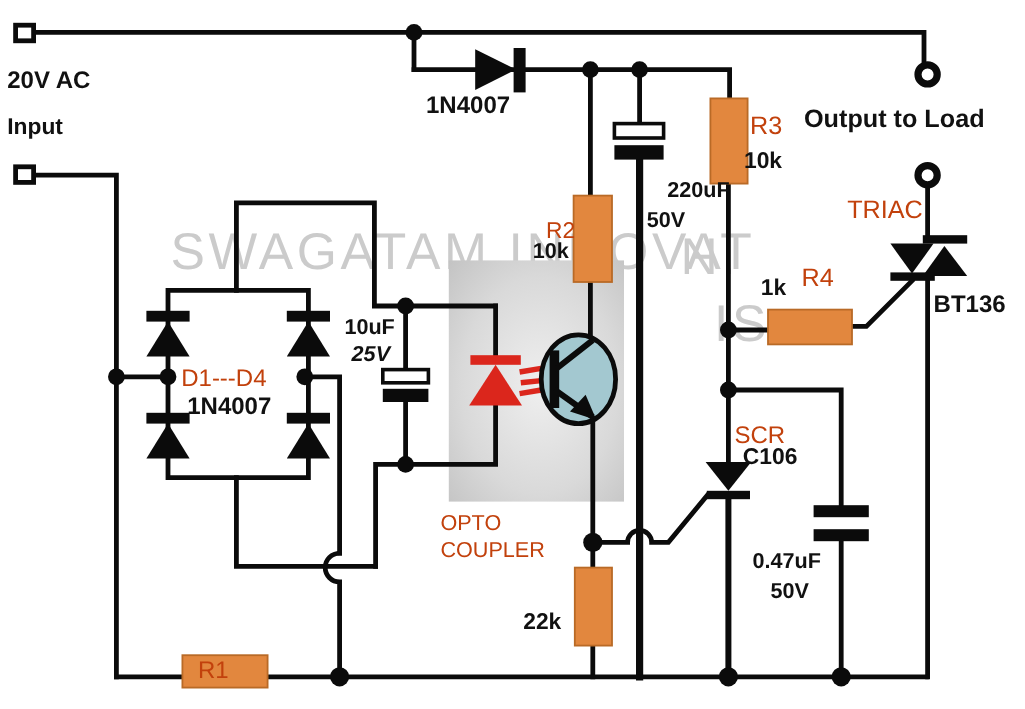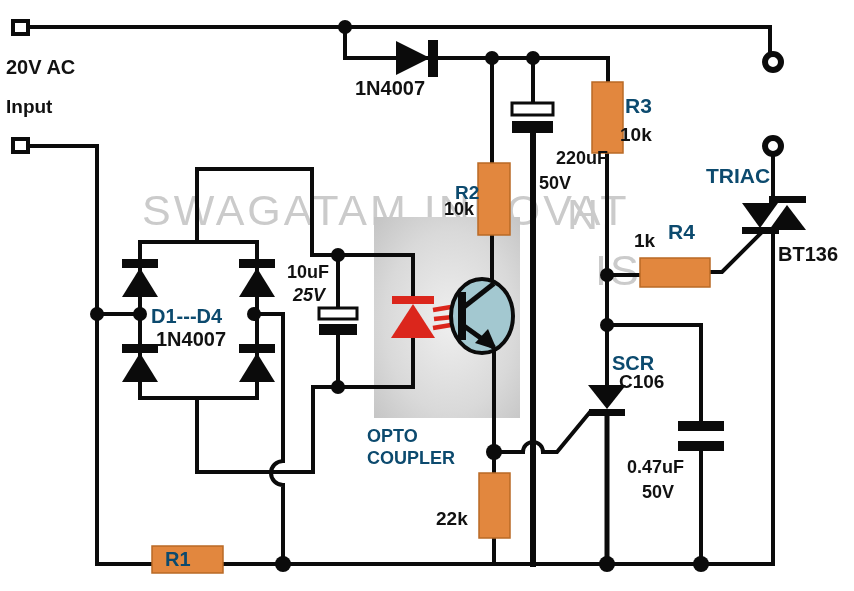--- a/index.html
+++ b/index.html
@@ -1,21 +1,21 @@
 <!DOCTYPE html>
 <html style="--wire: #0b0b0b; --resistor: #E2873E; --led: #DB261C; --npn: #A3C8D0; --optobox: #C9C9C9; --wm: #CBCBCB; --credit: #E52B1E;"><head>
 <meta charset="utf-8">
 <style>
   html,body{margin:0;padding:0;background:#fff;}
   #stage{position:relative;width:854px;height:591px;background:#fff;overflow:hidden;
          font-family:"Liberation Sans",sans-serif;}
   #stage svg{position:absolute;left:0;top:0;z-index:2;}
   .lbl{position:absolute;z-index:3;white-space:nowrap;color:#111;line-height:1;}
   .b{font-weight:700;}
-  .r{font-weight:700;color:#0c4a6e;}
+  .r{font-weight:400;color:#c2410c;}
   .wm{position:absolute;z-index:1;color:var(--wm);font-size:43px;font-weight:400;
       letter-spacing:3px;white-space:nowrap;}
   .credit{color:var(--credit);}
   .w{stroke:var(--wire);fill:none;stroke-width:4;stroke-linecap:square;}
   .w6{stroke-width:6;}
   .w5{stroke-width:5;}
   .blk{fill:var(--wire);stroke:none;}
   .res{fill:var(--resistor);stroke:#b96a26;stroke-width:1.5;}
   .wplate{fill:#ffffff;stroke:var(--wire);stroke-width:3;}
   .ledfill{fill:var(--led);}
@@ -168,20 +168,21 @@
 
   <div class="lbl r" style="left:455px;top:183px;font-size:19px;">R2</div>
   <div class="lbl b" style="left:444px;top:200px;font-size:18px;">10k</div>
 
   <div class="lbl b" style="left:556px;top:149px;font-size:18px;">220uF</div>
   <div class="lbl b" style="left:539px;top:174px;font-size:18px;">50V</div>
 
   <div class="lbl r" style="left:625px;top:95px;font-size:21px;">R3</div>
   <div class="lbl b" style="left:620px;top:125px;font-size:19px;">10k</div>
 
+  <div class="lbl b" style="left:670px;top:89px;font-size:21px;">Output to Load</div>
 
   <div class="lbl r" style="left:706px;top:165px;font-size:21px;">TRIAC</div>
   <div class="lbl b" style="left:778px;top:244px;font-size:20px;">BT136</div>
 
   <div class="lbl b" style="left:634px;top:231px;font-size:19px;text-align:right;">1k</div>
   <div class="lbl r" style="left:668px;top:221px;font-size:21px;">R4</div>
 
   <div class="lbl r" style="left:612px;top:353px;font-size:20px;">SCR</div>
   <div class="lbl b" style="left:619px;top:372px;font-size:19px;">C106</div>
 

